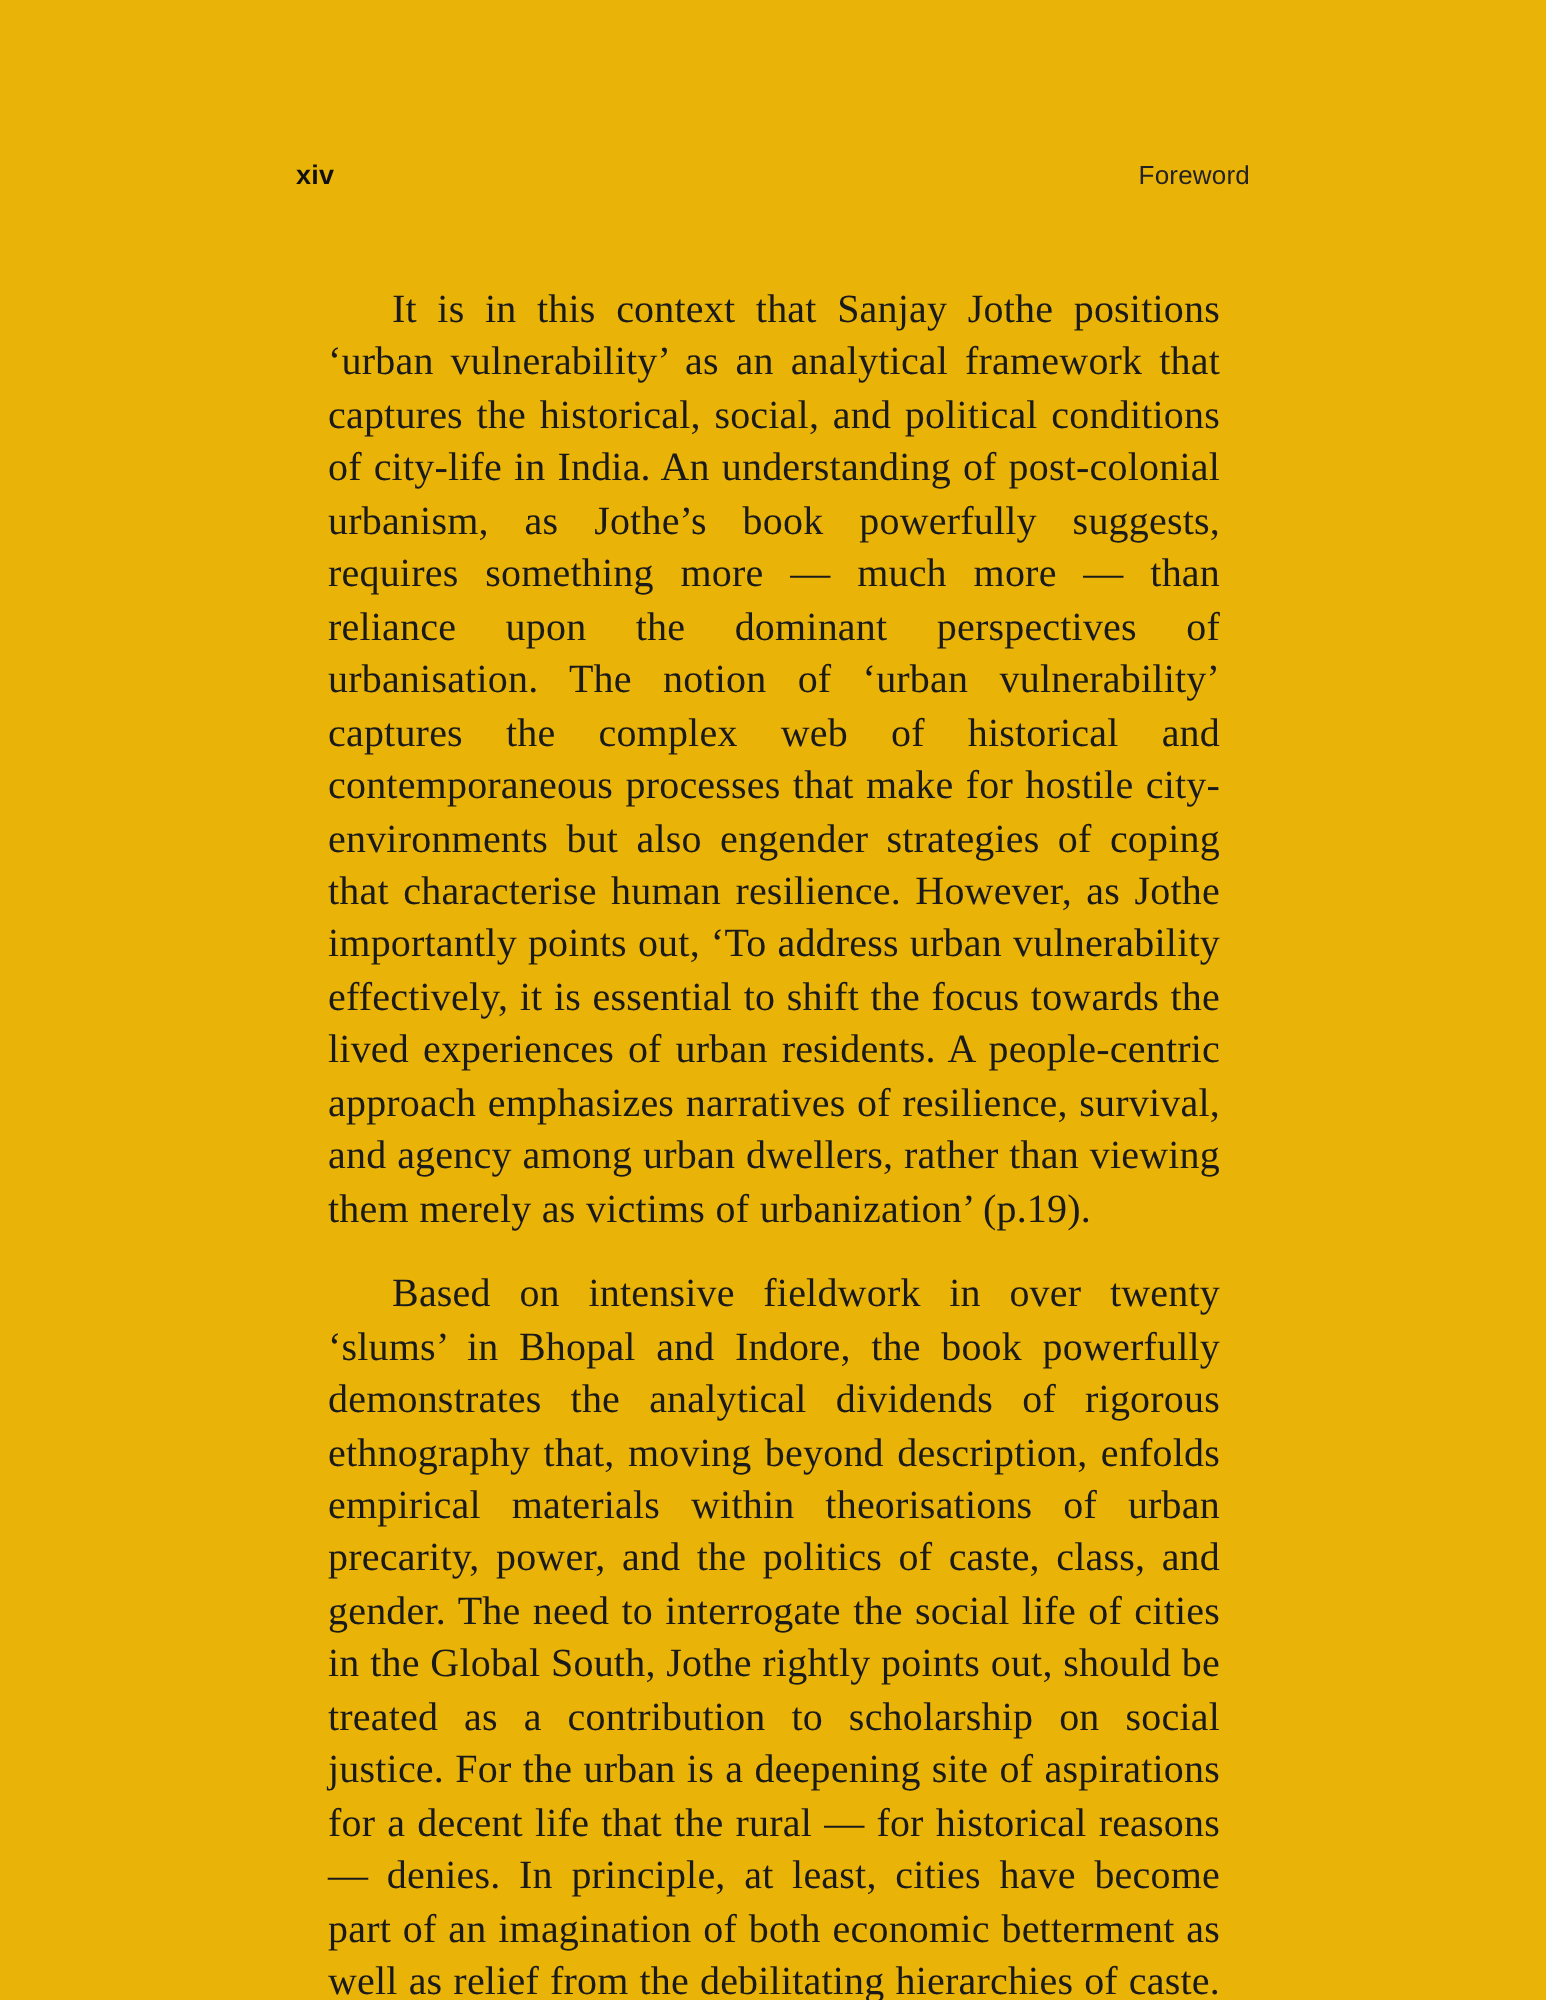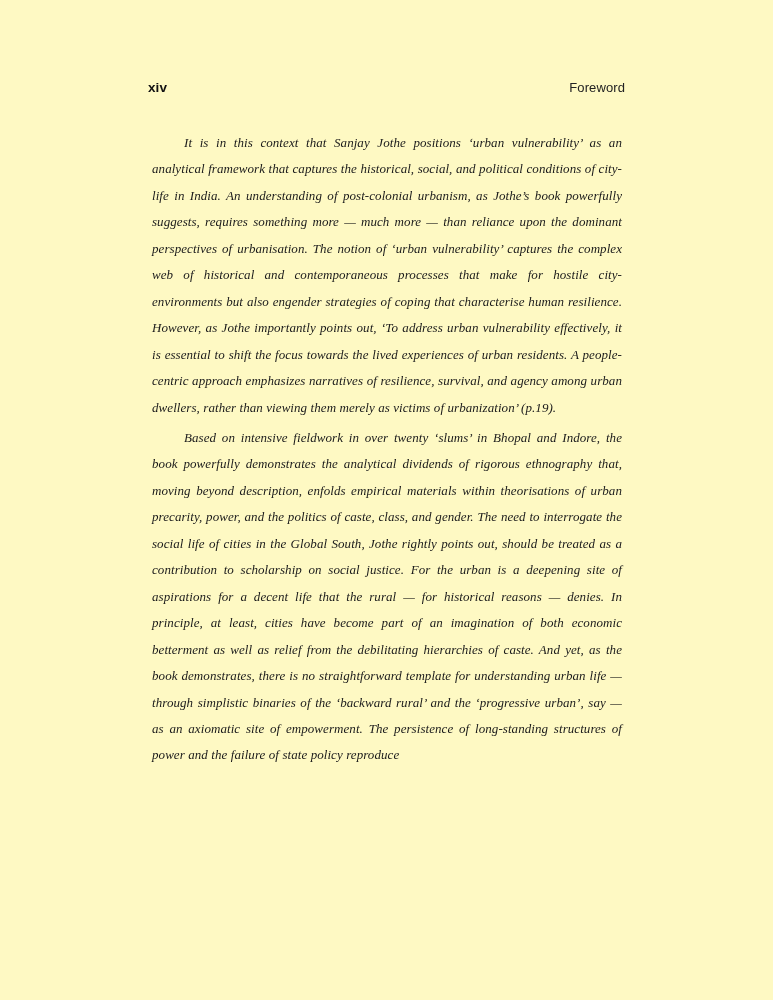--- a/index.html
+++ b/index.html
@@ -15,21 +15,21 @@
     color: #1a1a1a;
     overflow: hidden;
   }
 
   .page {
     position: absolute;
     left: 0;
     top: 0;
     width: 773px;
     height: 1000px;
-    background: #fef9c3;
+    background: #eab308;
   }
 
   
   .running-head {
     position: absolute;
     left: 148px;
     top: 80px;
     width: 477px;
     height: 20px;
     display: flex;
@@ -52,30 +52,29 @@
 
   
   .text-block {
     position: absolute;
     left: 148px;
     top: 126px;
     width: 478px;
   }
 
   .para {
-    margin: 4px;
+    margin: 16px;
     text-align: justify;
     text-justify: inter-word;
     text-indent: 32px;
-    font-size: 13px;
+    font-size: 20px;
     line-height: 26.45px;
     letter-spacing: 0.005em;
     word-spacing: 0.005em;
     hyphens: none;
-    font-style: italic;
     -webkit-hyphens: none;
   }
   .para + .para {
     margin-top: 0;
   }
   .para:last-child {
     text-align: justify;
   }
 </style>
 </head>

